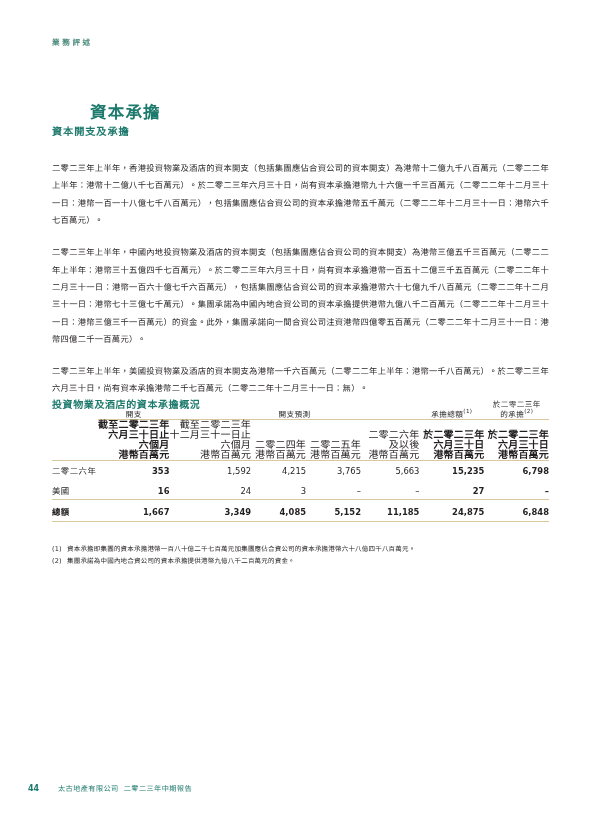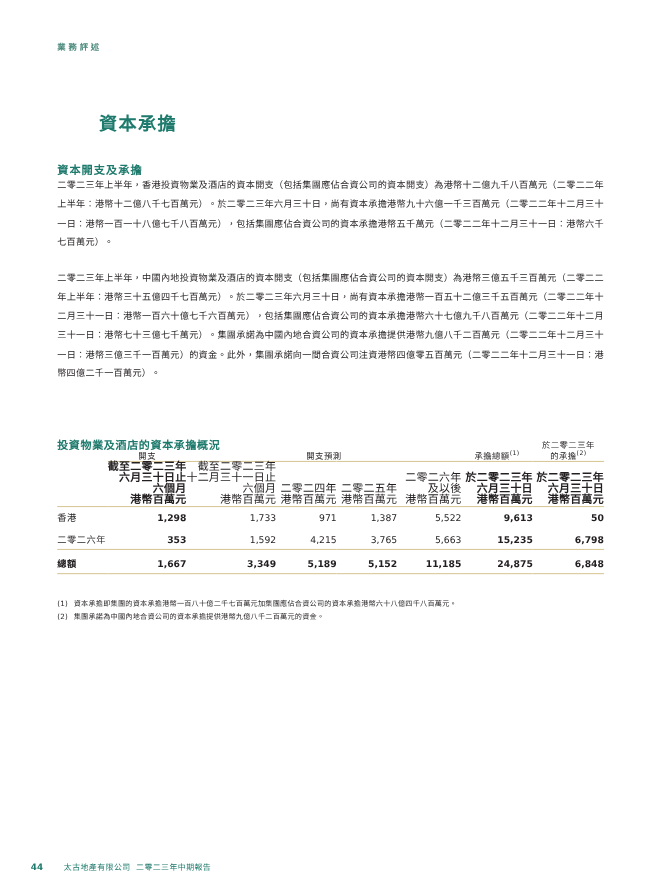--- a/index.html
+++ b/index.html
@@ -42,21 +42,21 @@
     top: 88px;
     font-size: 16.5px;
     font-weight: 700;
     color: #1d7a6c;
     letter-spacing: 1.2px;
     margin-left: 38px;
   }
   .sub-title {
     position: absolute;
     left: 52px;
-    top: 138px;
+    top: 115px;
     font-size: 10.2px;
     font-weight: 700;
     color: #1d7a6c;
     letter-spacing: 0.9px;
   }
 
   
   .body-block {
     position: absolute;
     left: 52px;
@@ -187,20 +187,21 @@
 <div class="page">
 
   <div class="running-head">業務評述</div>
 
   <h1 class="section-title">資本承擔</h1>
   <h2 class="sub-title">資本開支及承擔</h2>
 
   <div class="body-block" style="top:160px;">
     <p class="para">二零二三年上半年，香港投資物業及酒店的資本開支（包括集團應佔合資公司的資本開支）為港幣十二億九千八百萬元（二零二二年上半年：港幣十二億八千七百萬元）。於二零二三年六月三十日，尚有資本承擔港幣九十六億一千三百萬元（二零二二年十二月三十一日：港幣一百一十八億七千八百萬元），包括集團應佔合資公司的資本承擔港幣五千萬元（二零二二年十二月三十一日：港幣六千七百萬元）。</p>
     <p class="para">二零二三年上半年，中國內地投資物業及酒店的資本開支（包括集團應佔合資公司的資本開支）為港幣三億五千三百萬元（二零二二年上半年：港幣三十五億四千七百萬元）。於二零二三年六月三十日，尚有資本承擔港幣一百五十二億三千五百萬元（二零二二年十二月三十一日：港幣一百六十億七千六百萬元），包括集團應佔合資公司的資本承擔港幣六十七億九千八百萬元（二零二二年十二月三十一日：港幣七十三億七千萬元）。集團承諾為中國內地合資公司的資本承擔提供港幣九億八千二百萬元（二零二二年十二月三十一日：港幣三億三千一百萬元）的資金。此外，集團承諾向一間合資公司注資港幣四億零五百萬元（二零二二年十二月三十一日：港幣四億二千一百萬元）。</p>
+    <p class="para">二零二三年上半年，美國投資物業及酒店的資本開支為港幣一千六百萬元（二零二二年上半年：港幣一千八百萬元）。於二零二三年六月三十日，尚有資本承擔港幣二千七百萬元（二零二二年十二月三十一日：無）。</p>
   </div>
 
   <div class="table-caption">投資物業及酒店的資本承擔概況</div>
 
   <table class="fin-table">
     <colgroup>
       <col style="width:11.5%">
       <col style="width:13.6%">
       <col style="width:13.6%">
       <col style="width:11.3%">
@@ -259,44 +260,44 @@
         <td class="colhead bold">
           <br>
           <span>於二零二三年</span><br>
           <span>六月三十日</span><br>
           <span>港幣百萬元</span>
         </td>
       </tr>
     </thead>
     <tbody>
       <tr class="data-row">
-        <td class="lbl">香港</td>
-        <td class="num bold">1,298</td>
-        <td class="num">1,733</td>
-        <td class="num">971</td>
-        <td class="num">1,387</td>
-        <td class="num">5,522</td>
-        <td class="num bold">9,613</td>
-        <td class="num bold">50</td>
-      </tr>
-      <tr class="data-row">
         <td class="lbl">二零二六年</td>
         <td class="num bold">353</td>
         <td class="num">1,592</td>
         <td class="num">4,215</td>
         <td class="num">3,765</td>
         <td class="num">5,663</td>
         <td class="num bold">15,235</td>
         <td class="num bold">6,798</td>
       </tr>
+      <tr class="data-row">
+        <td class="lbl">美國</td>
+        <td class="num bold">16</td>
+        <td class="num">24</td>
+        <td class="num">3</td>
+        <td class="num">–</td>
+        <td class="num">–</td>
+        <td class="num bold">27</td>
+        <td class="num bold">–</td>
+      </tr>
       <tr class="total-row">
         <td class="lbl">總額</td>
         <td class="num">1,667</td>
         <td class="num">3,349</td>
-        <td class="num">5,189</td>
+        <td class="num">4,085</td>
         <td class="num">5,152</td>
         <td class="num">11,185</td>
         <td class="num">24,875</td>
         <td class="num">6,848</td>
       </tr>
     </tbody>
   </table>
 
   <div class="footnotes">
     <div class="fn">

